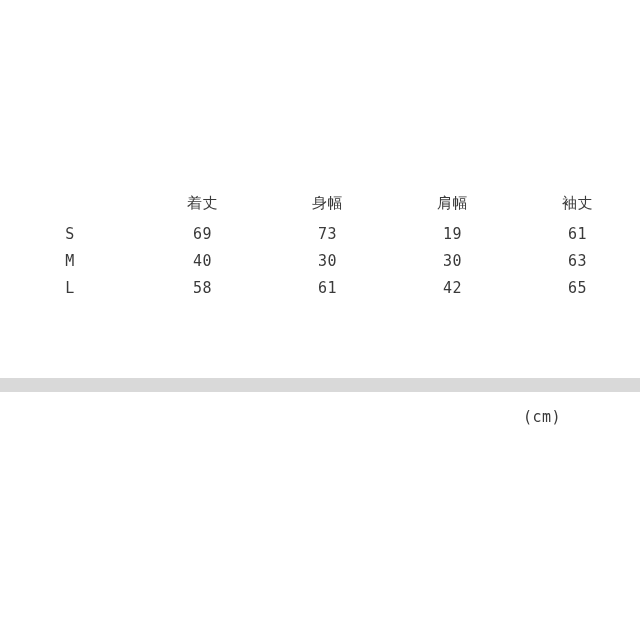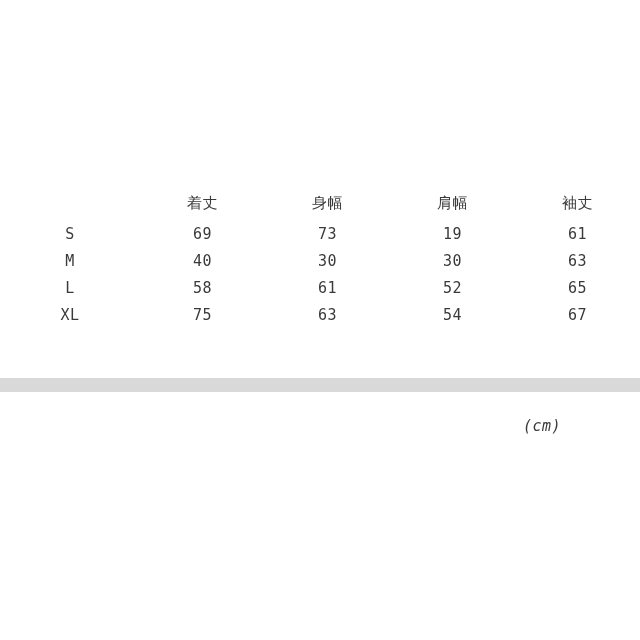--- a/index.html
+++ b/index.html
@@ -60,25 +60,24 @@
     position: absolute;
     left: 0;
     top: 378px;
     width: 640px;
     height: 14px;
     background: #d9d9d9;
   }
   .unit {
     position: absolute;
     right: 22px;
-    top: 417px;
+    top: 408px;
     font-size: 15px;
     color: #3a3a3a;
     letter-spacing: 0.5px;
-    font-style: italic;
   }
 </style>
 </head>
 <body>
 
 <div class="page">
 
   <table class="size-table">
     <colgroup>
       <col class="c0">
@@ -108,29 +107,22 @@
         <td class="rowlabel">M</td>
         <td>40</td>
         <td>30</td>
         <td>30</td>
         <td>63</td>
       </tr>
       <tr>
         <td class="rowlabel">L</td>
         <td>58</td>
         <td>61</td>
-        <td>52</td>
+        <td>42</td>
         <td>65</td>
-      </tr>
-      <tr>
-        <td class="rowlabel">XL</td>
-        <td>75</td>
-        <td>63</td>
-        <td>54</td>
-        <td>67</td>
       </tr>
     </tbody>
   </table>
 
   <div class="divider"></div>
 
   <div class="unit">(cm)</div>
 
 </div>
 

